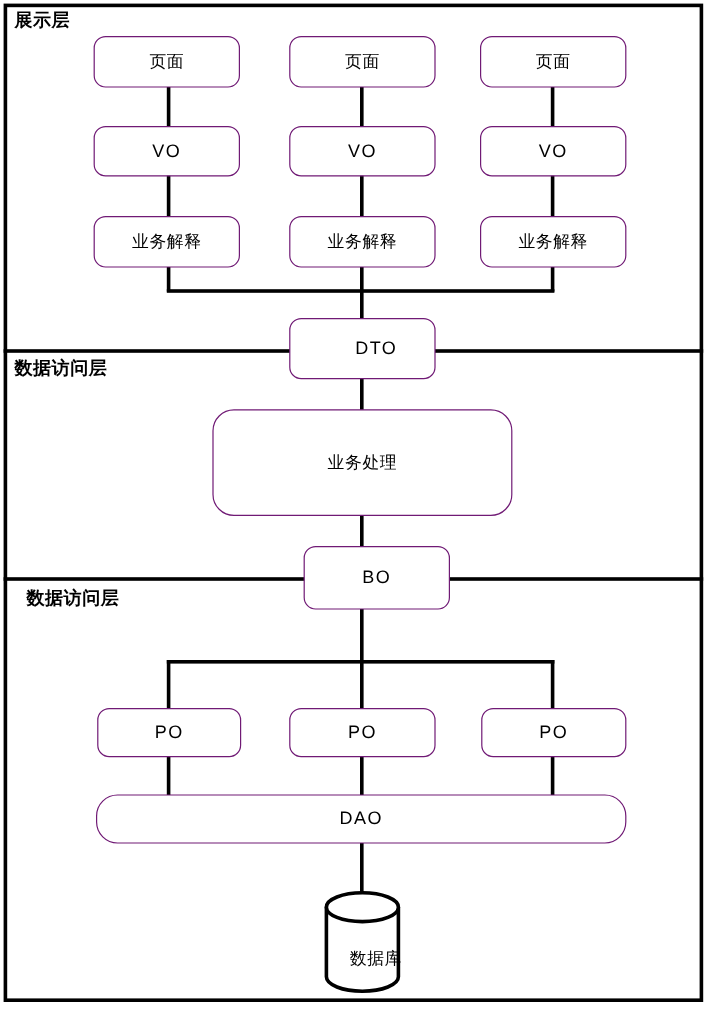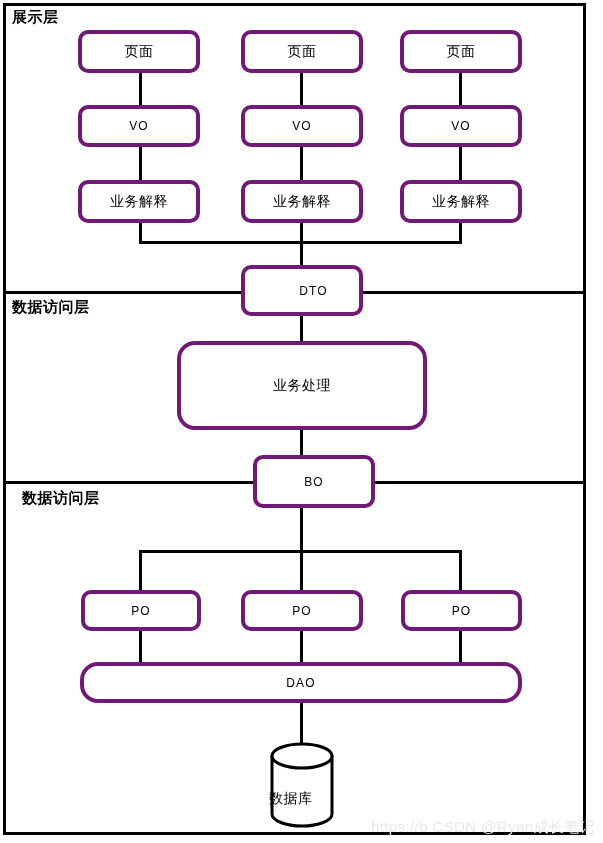--- a/index.html
+++ b/index.html
@@ -54,54 +54,54 @@
   .hline {
     position: absolute;
     height: 0;
     border-top: 3px solid #000000;
     box-sizing: border-box;
   }
   
   .node {
     position: absolute;
     background: #ffffff;
-    border: 4px solid #701a75;
+    border: 1px solid #701a75;
     border-radius: 10px;
     box-sizing: border-box;
     display: flex;
     align-items: center;
     justify-content: center;
     color: #000000;
     font-size: 14px;
     z-index: 5;
   }
   .node.wide {
     border-radius: 18px;
   }
   .node.latin {
-    font-size: 12px;
+    font-size: 15px;
     letter-spacing: 1.2px;
   }
   .node.cjk {
     font-size: 14px;
     letter-spacing: 0.5px;
   }
   
   .cylinder {
     position: absolute;
     z-index: 5;
   }
   .cylinder svg {
     display: block;
   }
   .cylinder .cyl-label {
     position: absolute;
     left: 0;
     width: 100%;
-    text-align: left;
+    text-align: right;
     font-size: 14px;
     color: #000000;
     letter-spacing: 0.5px;
   }
   .watermark {
     position: absolute;
     right: 8px;
     bottom: 6px;
     font-size: 15px;
     color: #e8e8e8;
@@ -174,15 +174,14 @@
   <div class="node latin wide" style="left:80px; top:662px; width:442px; height:41px;">DAO</div>
 
   <div class="cylinder" style="left:269px; top:742px; width:66px; height:86px;">
     <svg width="66" height="86" viewBox="0 0 66 86" xmlns="http://www.w3.org/2000/svg">
       <path d="M3,14 L3,72 A30,12 0 0 0 63,72 L63,14" fill="#ffffff" stroke="#000000" stroke-width="3" stroke-linecap="round"></path>
       <ellipse cx="33" cy="14" rx="30" ry="12" fill="#ffffff" stroke="#000000" stroke-width="3"></ellipse>
     </svg>
     <div class="cyl-label" style="top:48px;">数据库</div>
   </div>
 
-  <div class="watermark">https://b CSDN @Ryan成长笔记</div>
 
 </div>
 
 </body></html>

